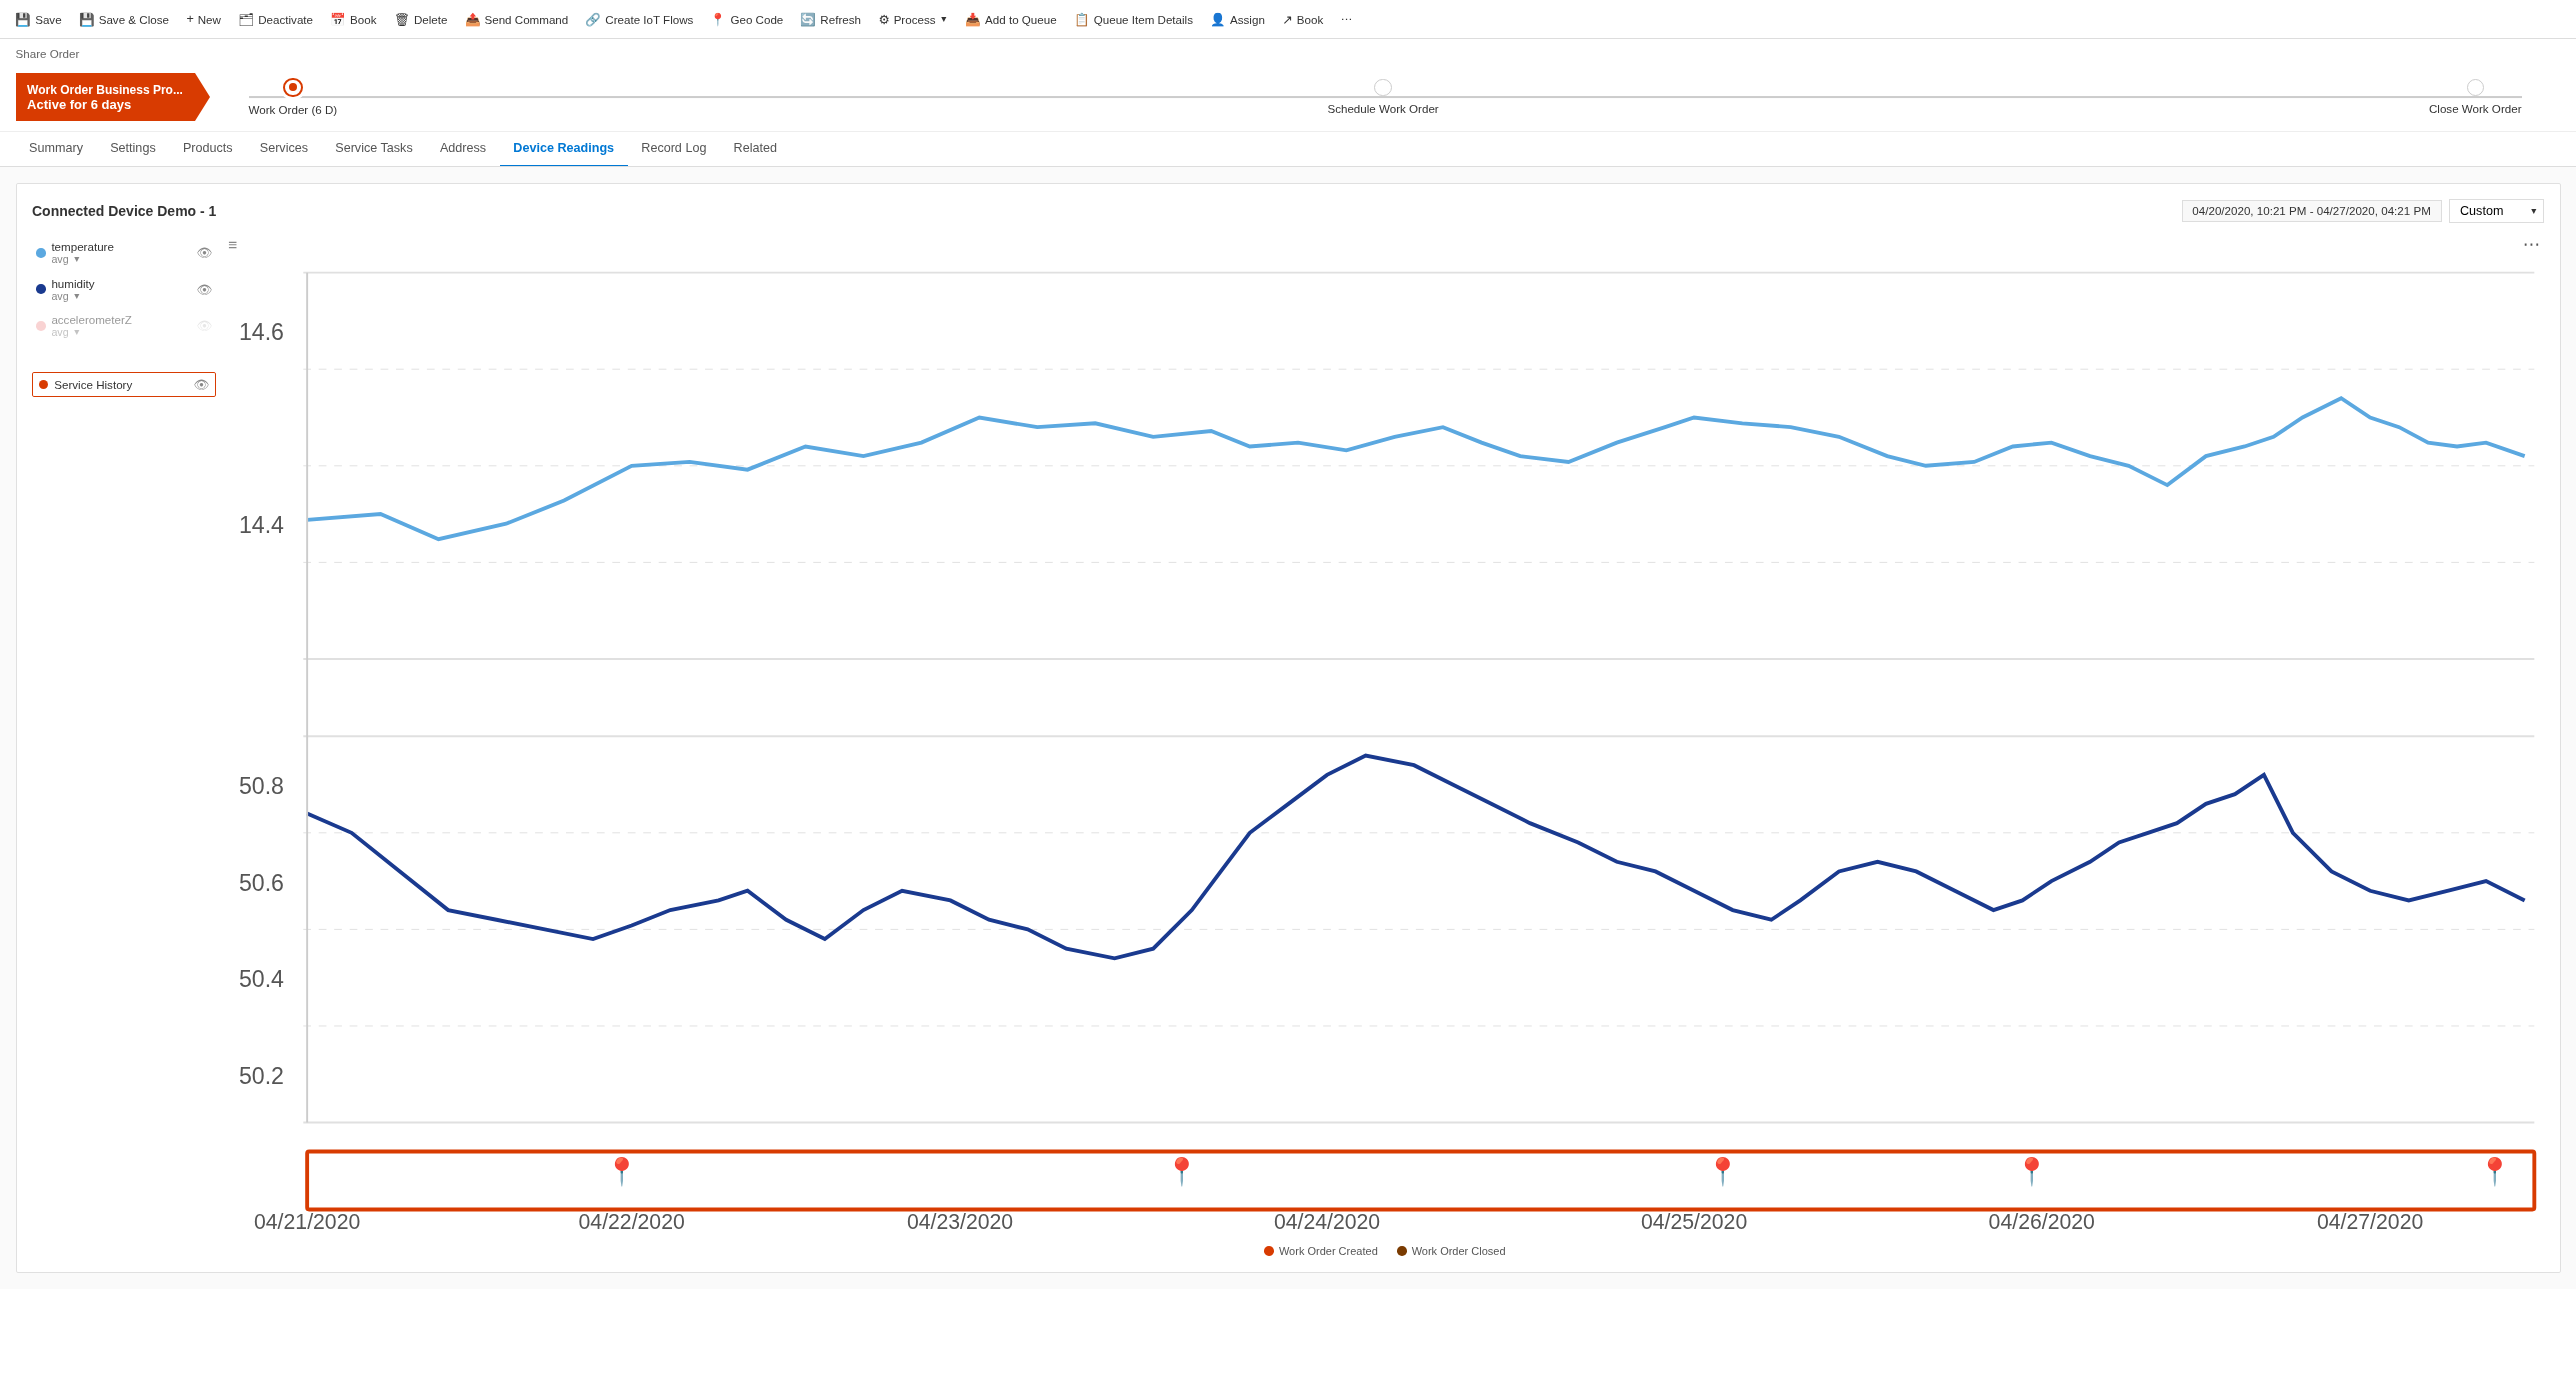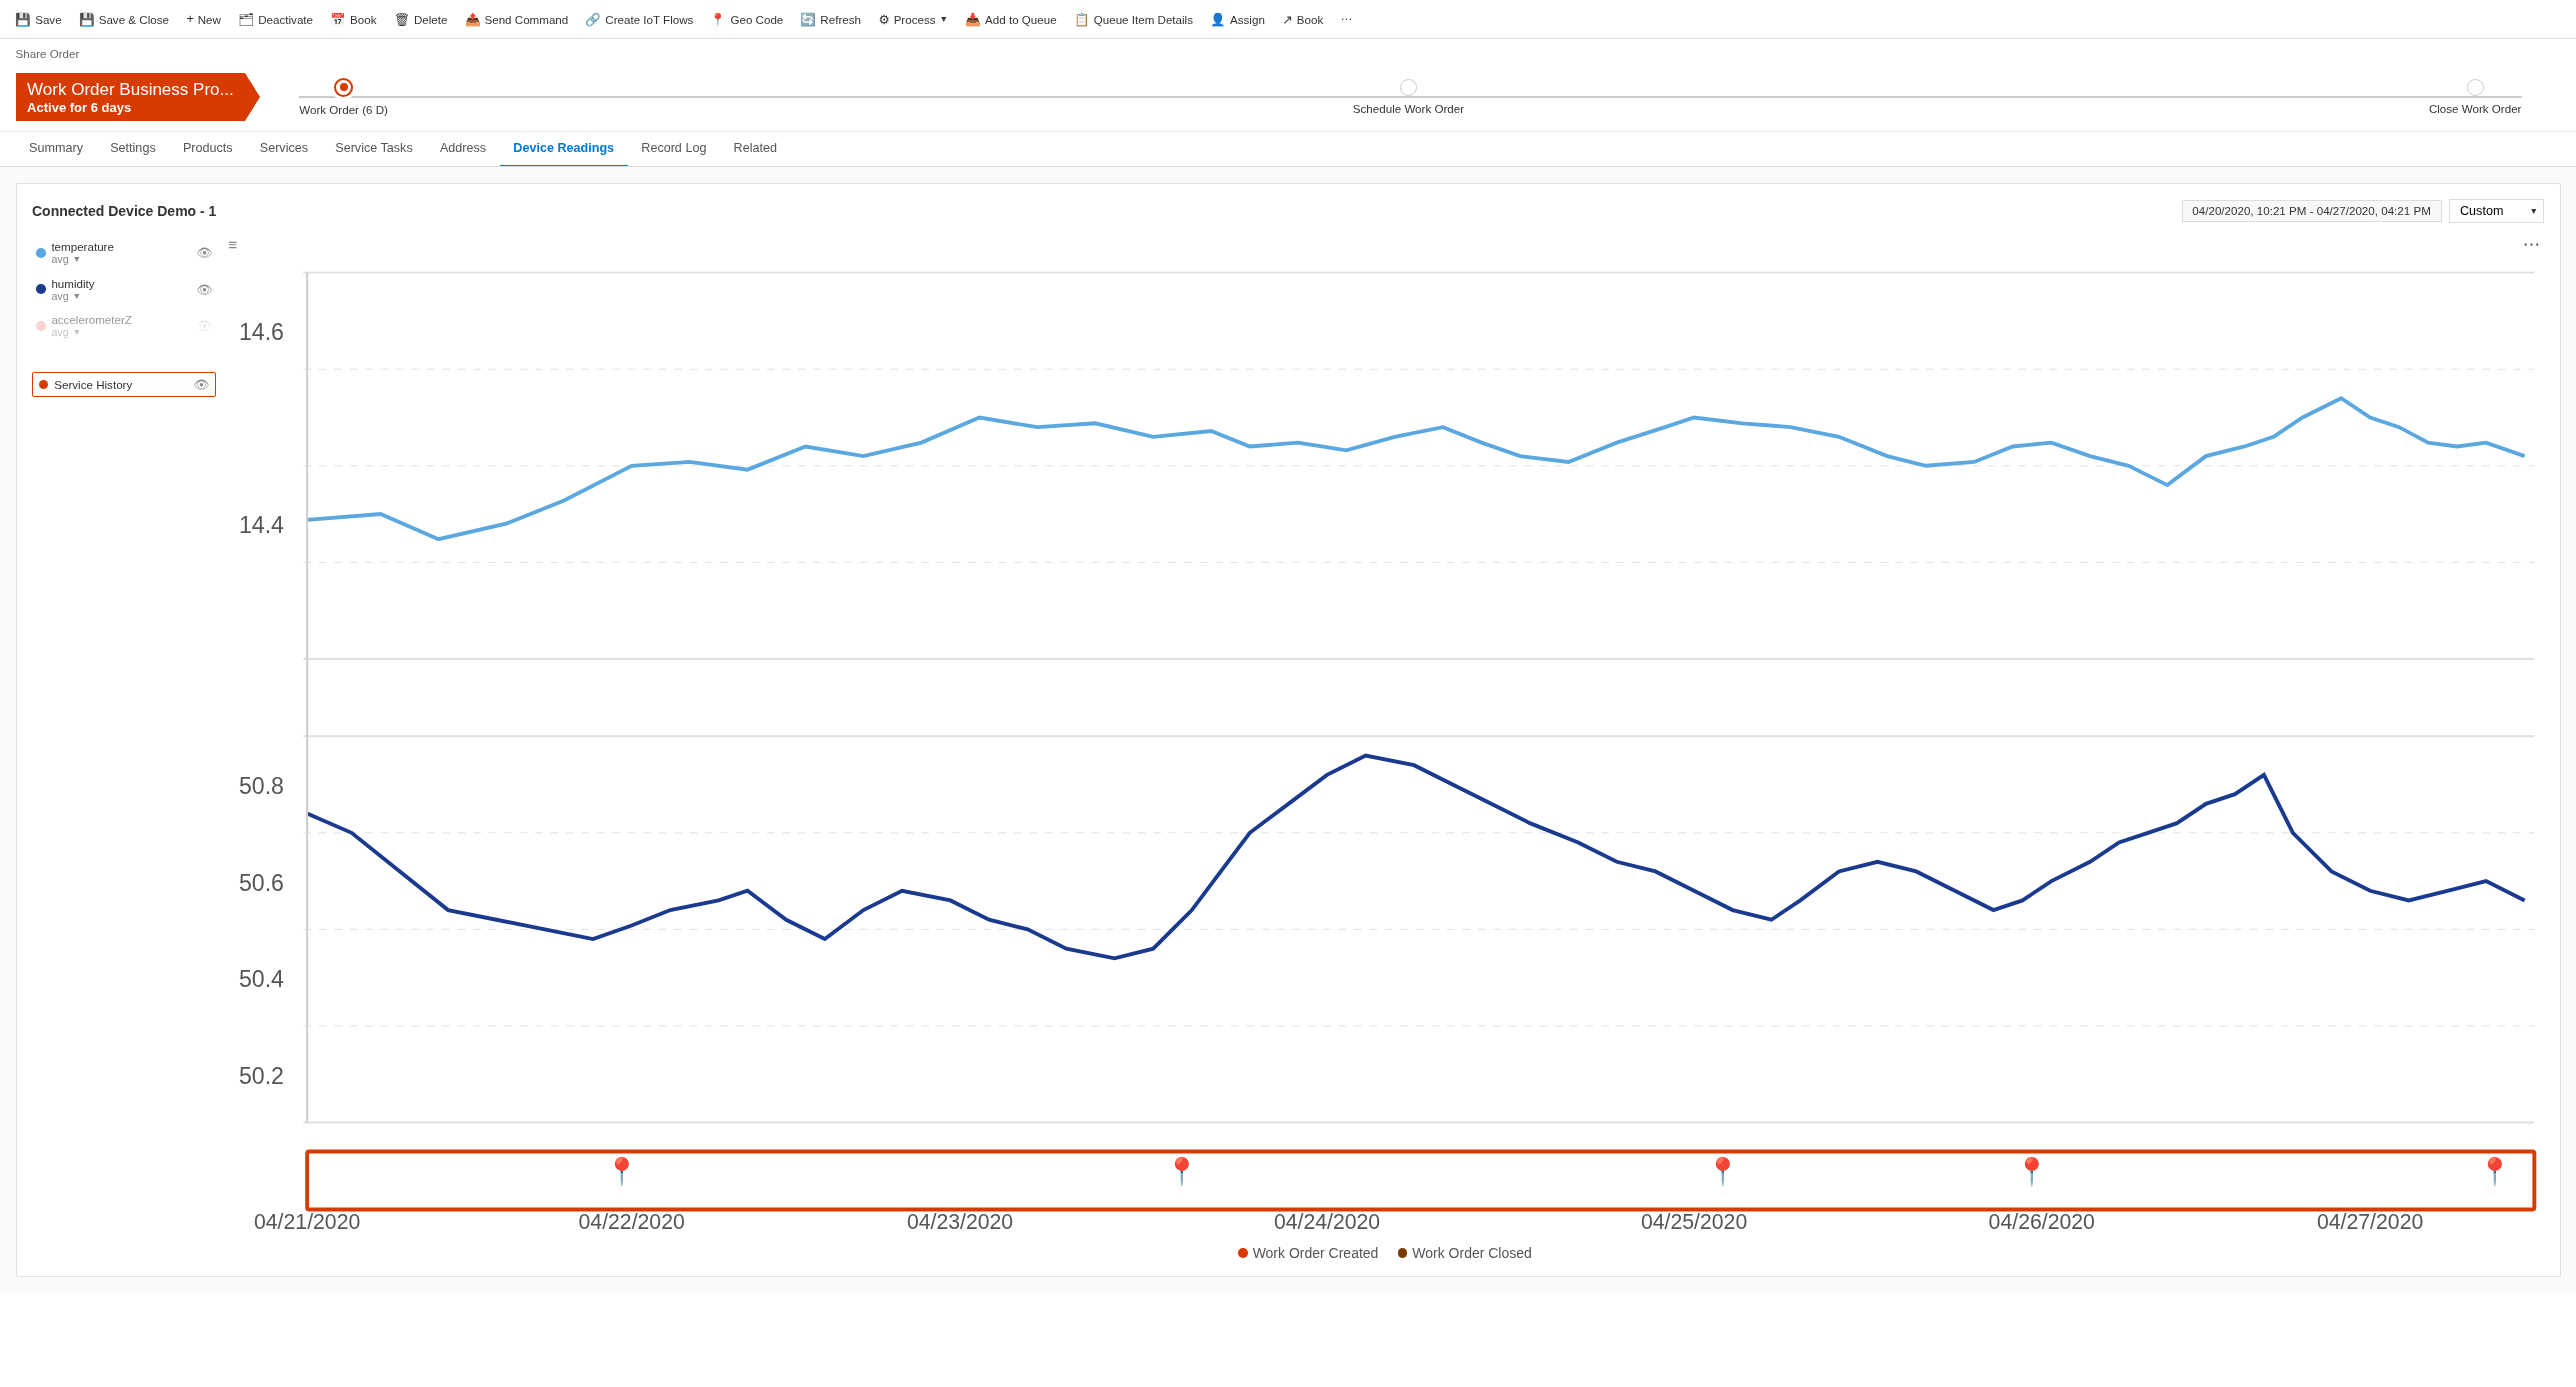--- a/index.html
+++ b/index.html
@@ -252,21 +252,21 @@
       color: #888;
       cursor: pointer;
     }
 
     
     .chart-bottom-legend {
       display: flex;
       justify-content: center;
       gap: 19.4px;
       margin-top: 5.8px;
-      font-size: 14px;
+      font-size: 11px;
       color: #555;
     }
     .legend-entry {
       display: flex;
       align-items: center;
       gap: 4.8px;
     }
     .legend-dot-sm {
       width: 9.7px; height: 9.7px;
       border-radius: 50%;
@@ -342,21 +342,21 @@
   </button>
 </div>
 
 <div class="page-header">
   <div class="record-type">Share Order</div>
 </div>
 
 <div class="progress-section">
   <div class="stage-badge">
     <div>
-      <div style="font-size:17px;font-weight:400;">Work Order Business Pro...</div>
+      <div style="font-size:12px;font-weight:700;">Work Order Business Pro...</div>
       <div style="font-size:13px;font-weight:bold;">Active for 6 days</div>
     </div>
   </div>
   <div class="chevron-divider"></div>
   <div class="progress-track">
     <div class="progress-line"></div>
     <div class="stage-node">
       <div class="stage-circle active"></div>
       <div class="stage-label">Work Order (6 D)</div>
     </div>

